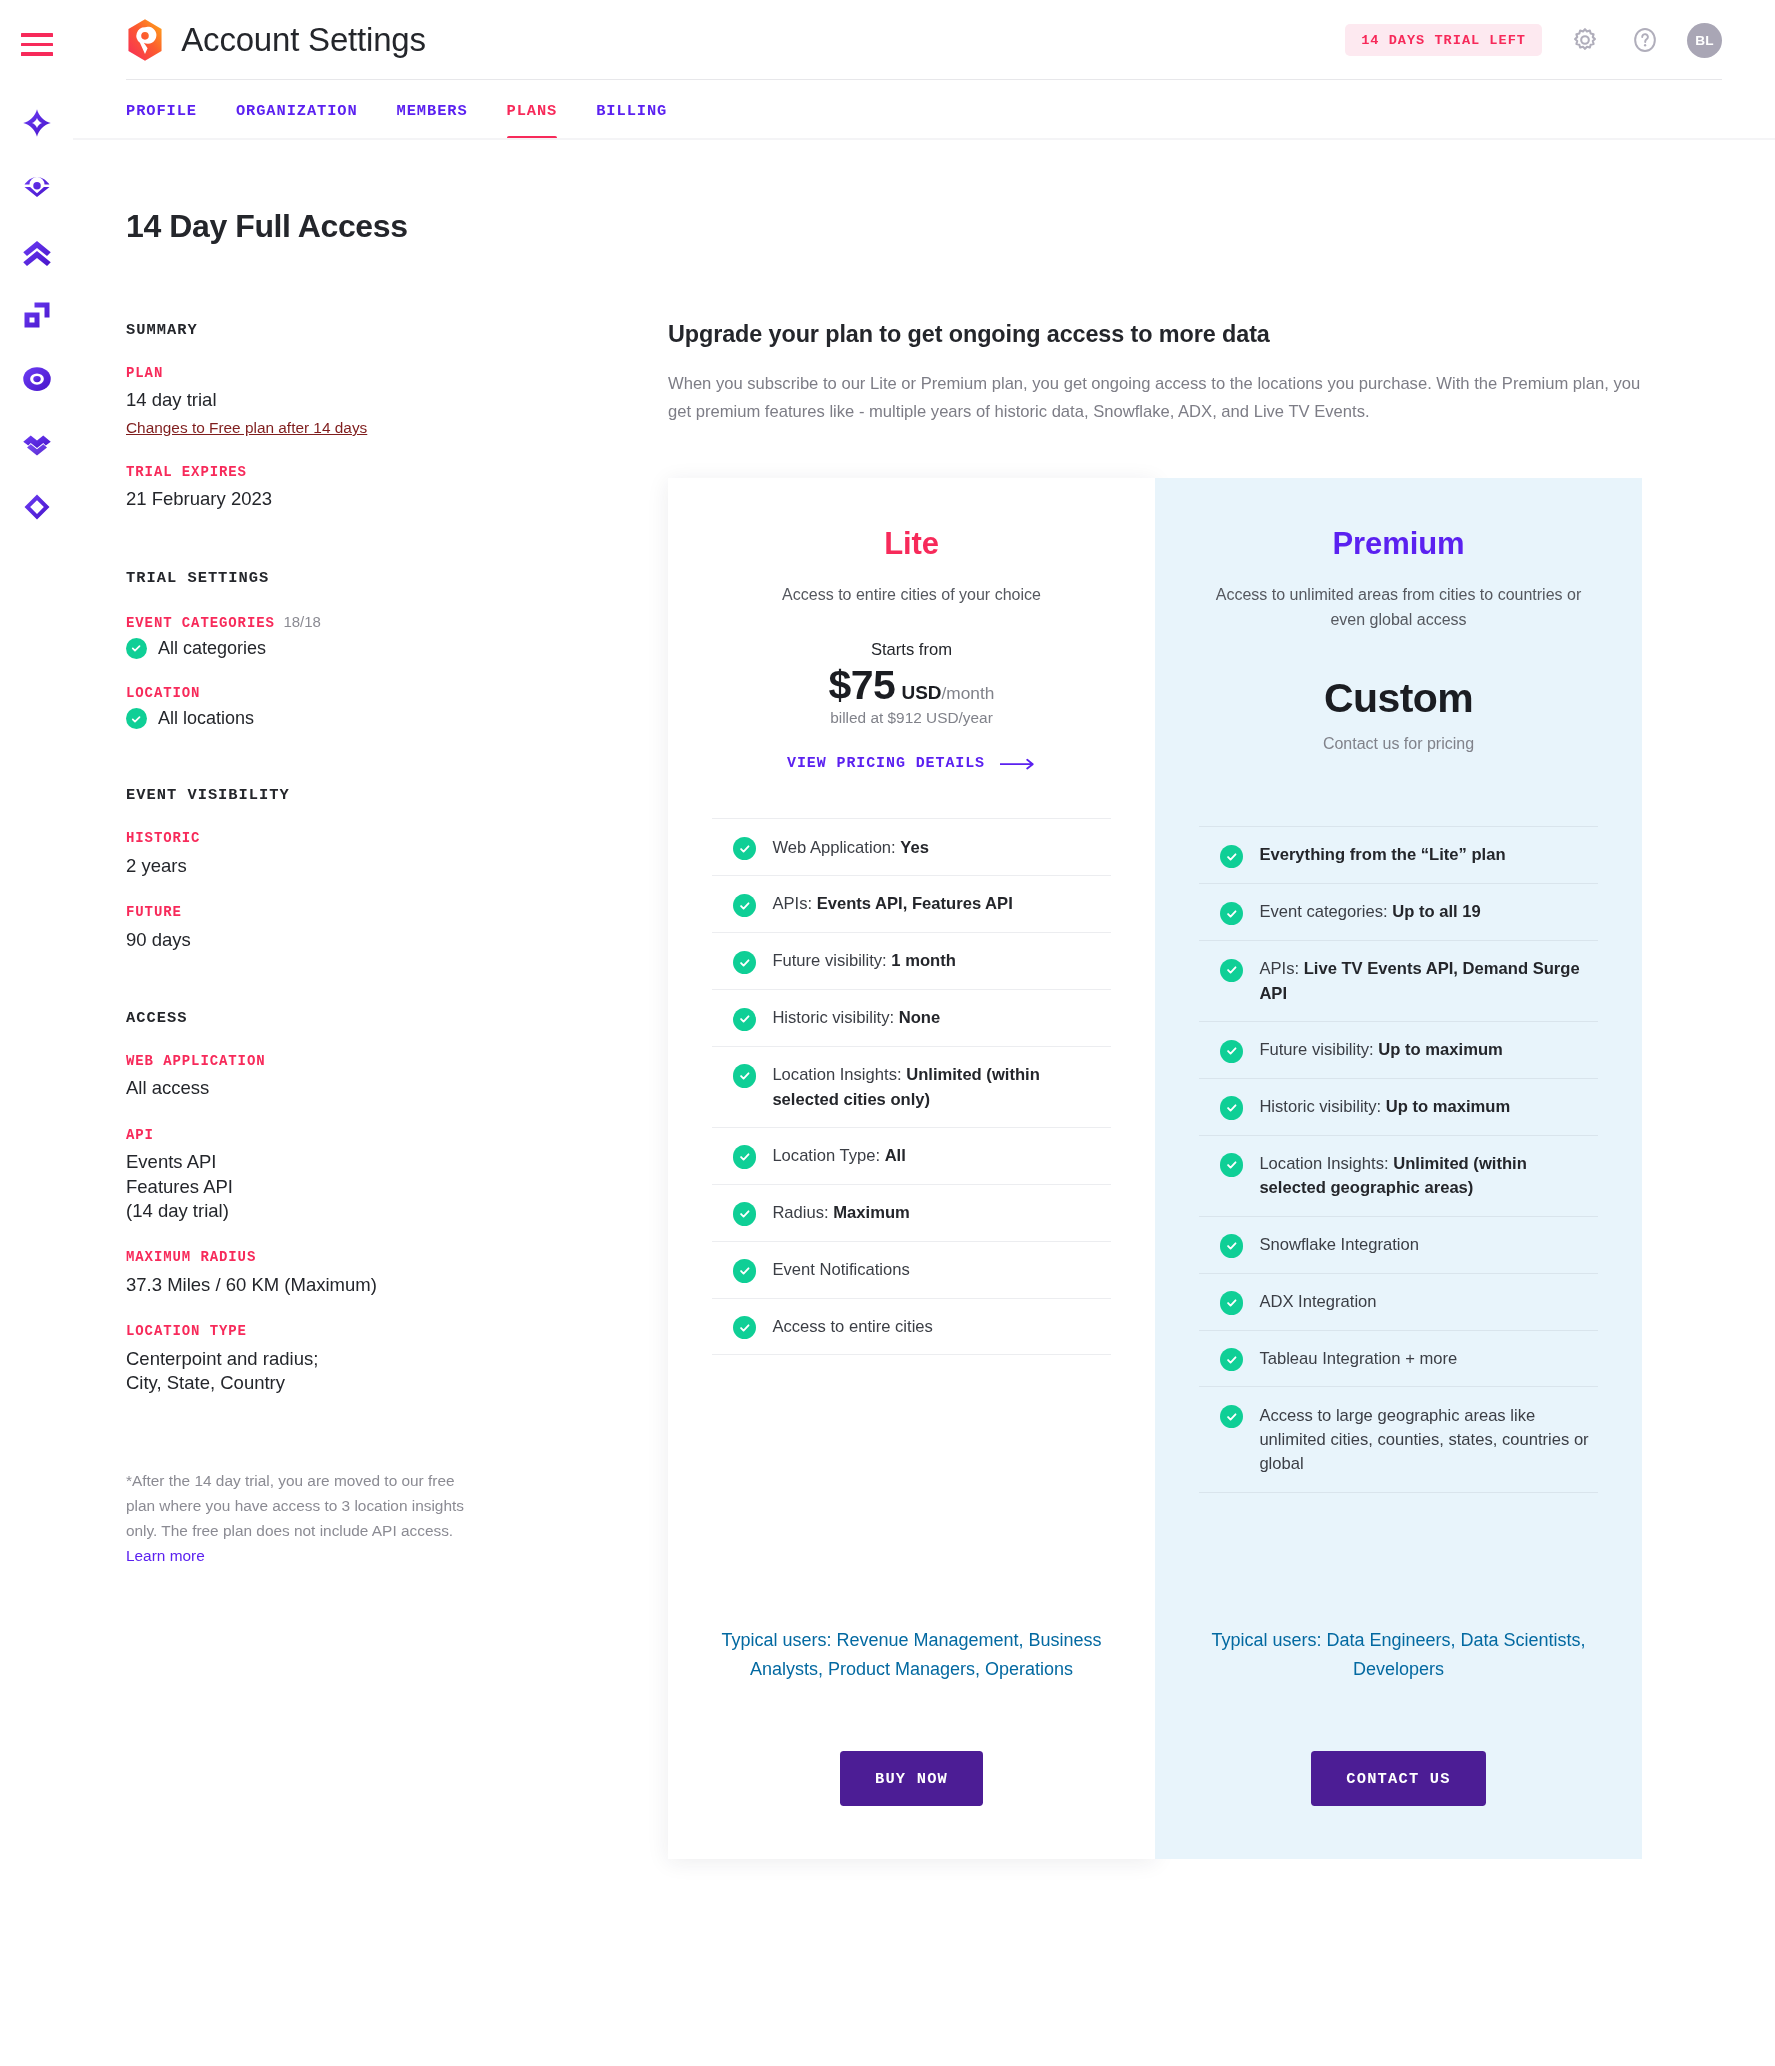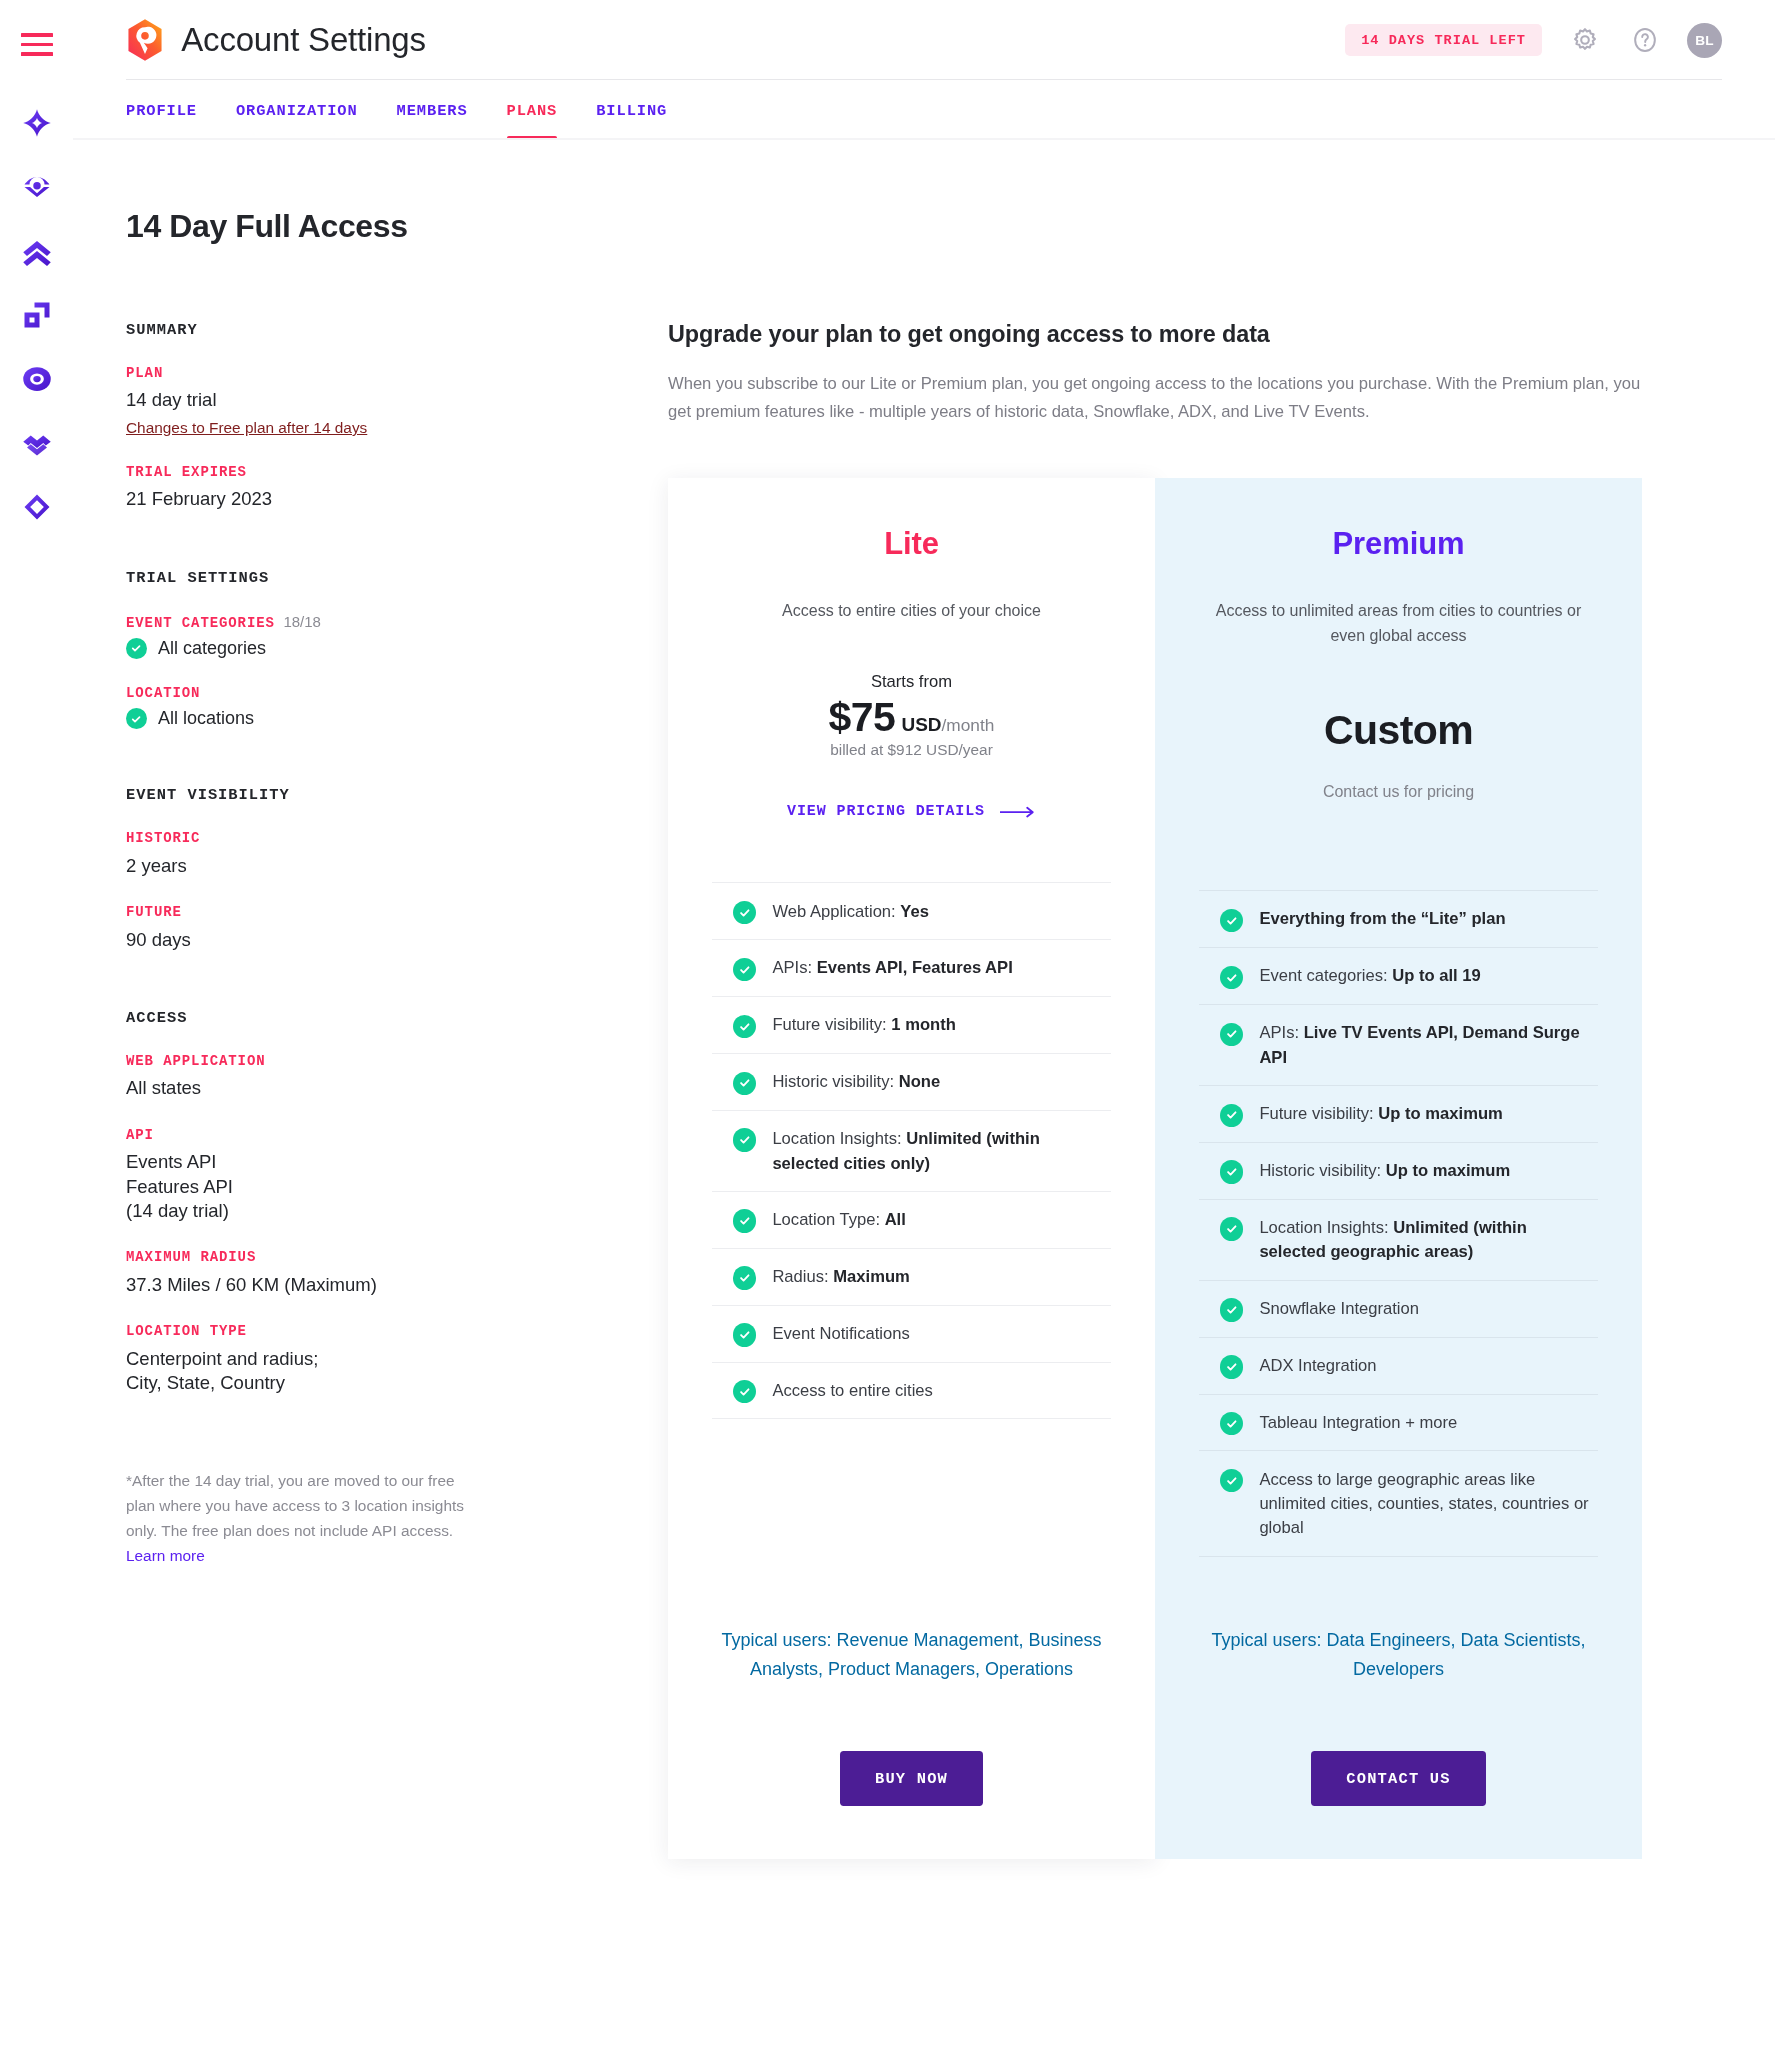--- a/index.html
+++ b/index.html
@@ -171,21 +171,20 @@
     font-size: 16.6px; line-height: 1.66; color: #7d7d86;
     max-width: 992px;
   }
 
   .cards { display: flex; margin-top: 53px; }
   .card {
     width: 487px; flex: none;
     padding: 48px 44px 0 44px;
     display: flex; flex-direction: column;
     min-height: 1381px;
-    gap: 16px;
   }
   .card-lite { background: #ffffff; box-shadow: 0 2.5px 21px rgba(35,38,60,0.085); }
   .card-premium { background: #e8f4fb; }
 
   .plan-name {
     font-size: 31px; font-weight: 700; text-align: center;
     letter-spacing: -0.1px; margin-bottom: 21px;
   }
   .plan-name.lite { color: #f72a5a; }
   .plan-name.premium { color: #5b21f0; }
@@ -453,21 +452,21 @@
         <div class="field">
           <div class="field-label">FUTURE</div>
           <div class="field-value">90 days</div>
         </div>
 
         <div class="gap-lg"></div>
         <div class="sec-head sp1">ACCESS</div>
 
         <div class="field">
           <div class="field-label">WEB APPLICATION</div>
-          <div class="field-value">All states</div>
+          <div class="field-value">All access</div>
         </div>
 
         <div class="field">
           <div class="field-label">API</div>
           <div class="field-value" style="white-space:pre-line">Events API
 Features API
 (14 day trial)</div>
         </div>
 
 

